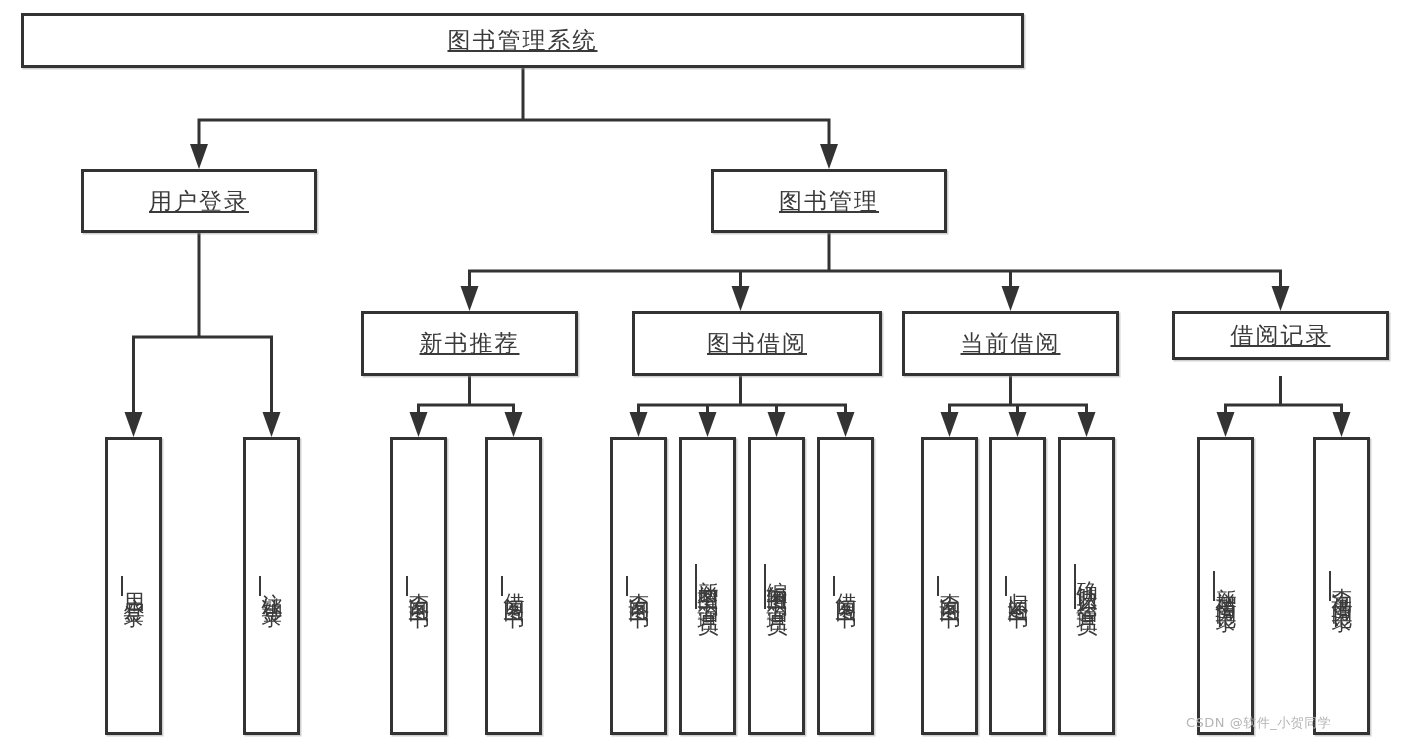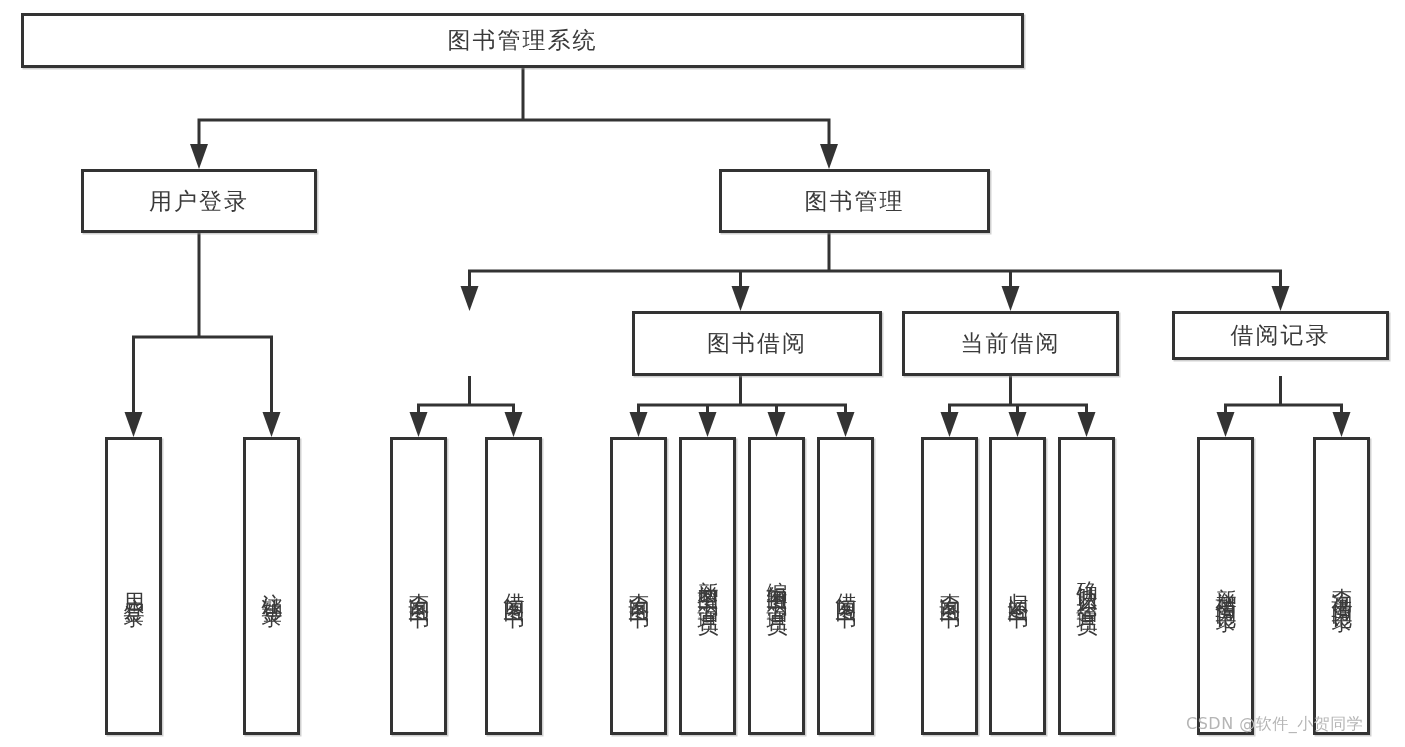--- a/index.html
+++ b/index.html
@@ -6,29 +6,30 @@
   .canvas {
     position:relative; width:1405px; height:747px; background:#ffffff;
     font-family:"DejaVu Sans","Liberation Sans",sans-serif; overflow:hidden;
   }
   .connectors { position:absolute; left:0; top:0; pointer-events:none; }
   .node {
     position:absolute; box-sizing:border-box; background:#ffffff;
     border:3px solid #333333; color:#3a3a3a;
     display:flex; align-items:center; justify-content:center;
     box-shadow:1.5px 1.5px 0 rgba(150,150,150,0.45);
+    text-decoration:underline;
   }
   .hnode { font-size:23px; letter-spacing:2px; }
   .vnode {
     writing-mode:vertical-rl; text-orientation:mixed;
     font-size:21px; letter-spacing:5px; line-height:1;
   }
   .watermark {
     position:absolute; left:1186px; top:714px; width:212px;
-    font-size:16px; color:#b5b5b5; letter-spacing:0.5px;
+    font-size:13px; color:#b5b5b5; letter-spacing:0.5px;
     white-space:nowrap; z-index:5;
   }
 </style>
 </head>
 <body>
 
 <div class="canvas">
 
   <svg class="connectors" width="1405" height="747" viewBox="0 0 1405 747">
     <g stroke="#333333" stroke-width="3" fill="none">
@@ -77,24 +78,27 @@
     </g>
   </svg>
 
   <div class="node hnode" style="left:21px; top:13px; width:1003px; height:55px;">
     <span>图书管理系统</span>
   </div>
 
   <div class="node hnode" style="left:81px; top:169px; width:236px; height:64px;">
     <span>用户登录</span>
   </div>
-  <div class="node hnode" style="left:711px; top:169px; width:271px; height:64px;margin-left:8px;">
+  <div class="node hnode" style="left:711px; top:169px; width:236px; height:64px;">
     <span>图书管理</span>
   </div>
 
+  <div class="node hnode" style="left:361px; top:311px; width:217px; height:65px;">
+    <span>新书推荐</span>
+  </div>
   <div class="node hnode" style="left:632px; top:311px; width:250px; height:65px;">
     <span>图书借阅</span>
   </div>
   <div class="node hnode" style="left:902px; top:311px; width:217px; height:65px;text-align:right;">
     <span>当前借阅</span>
   </div>
   <div class="node hnode" style="left:1172px; top:311px; width:217px; height:49px;">
     <span>借阅记录</span>
   </div>
 

